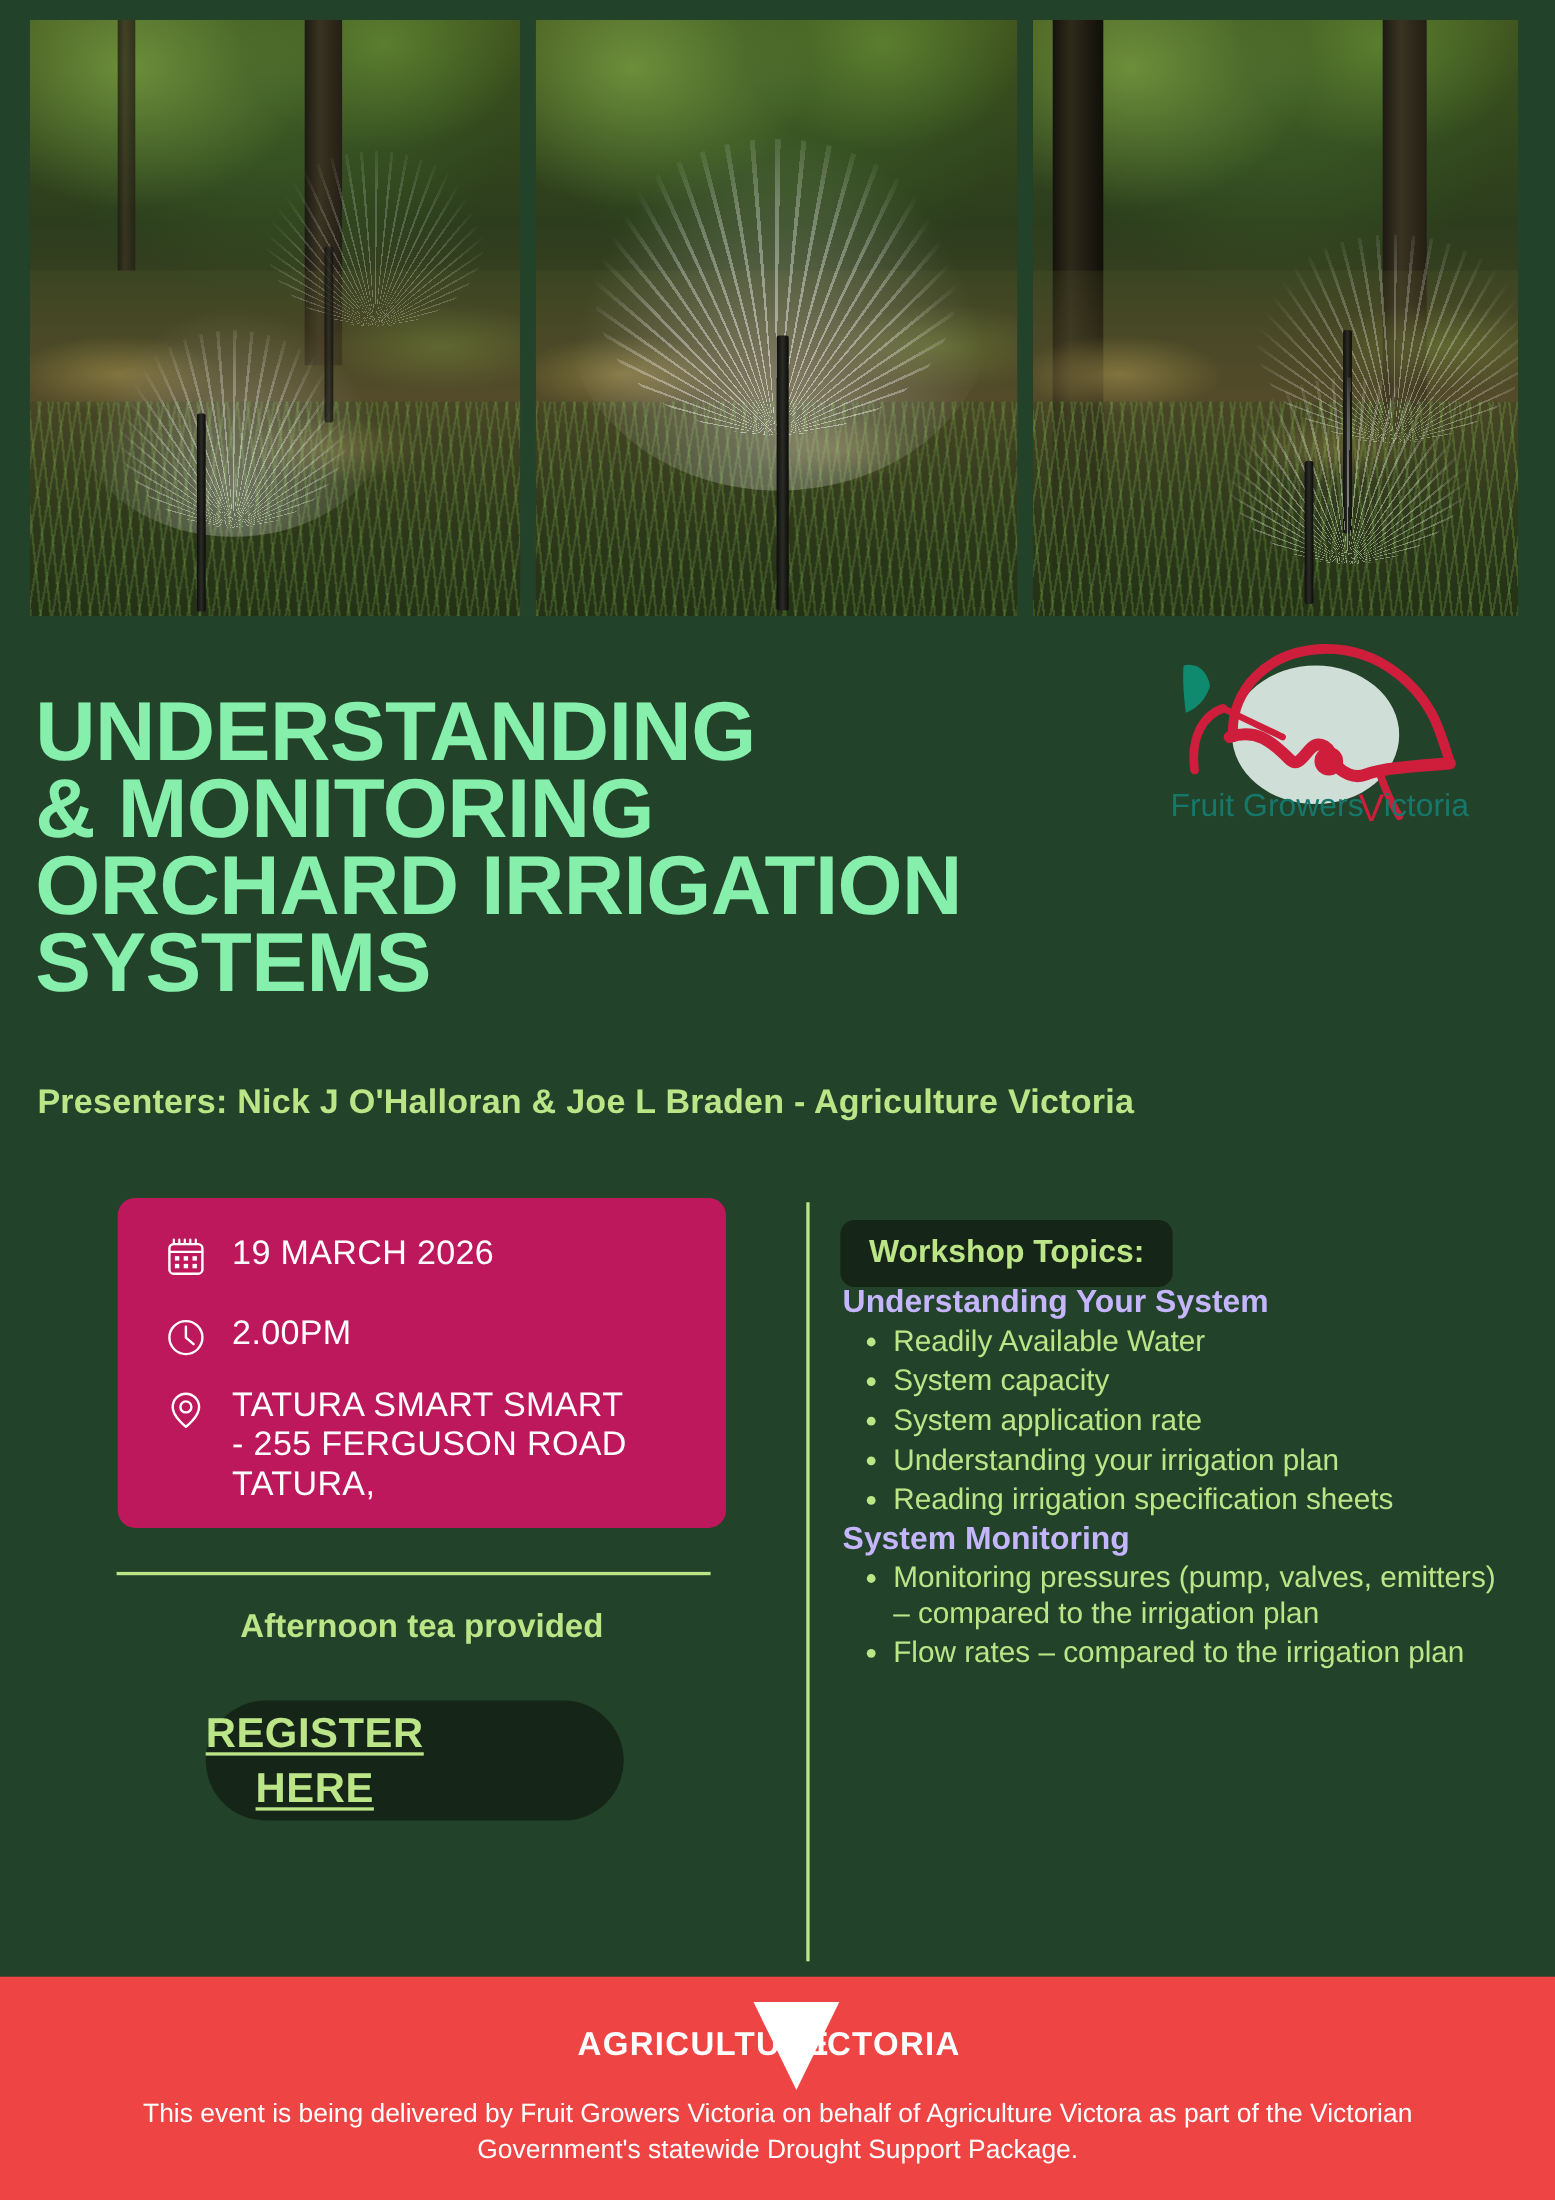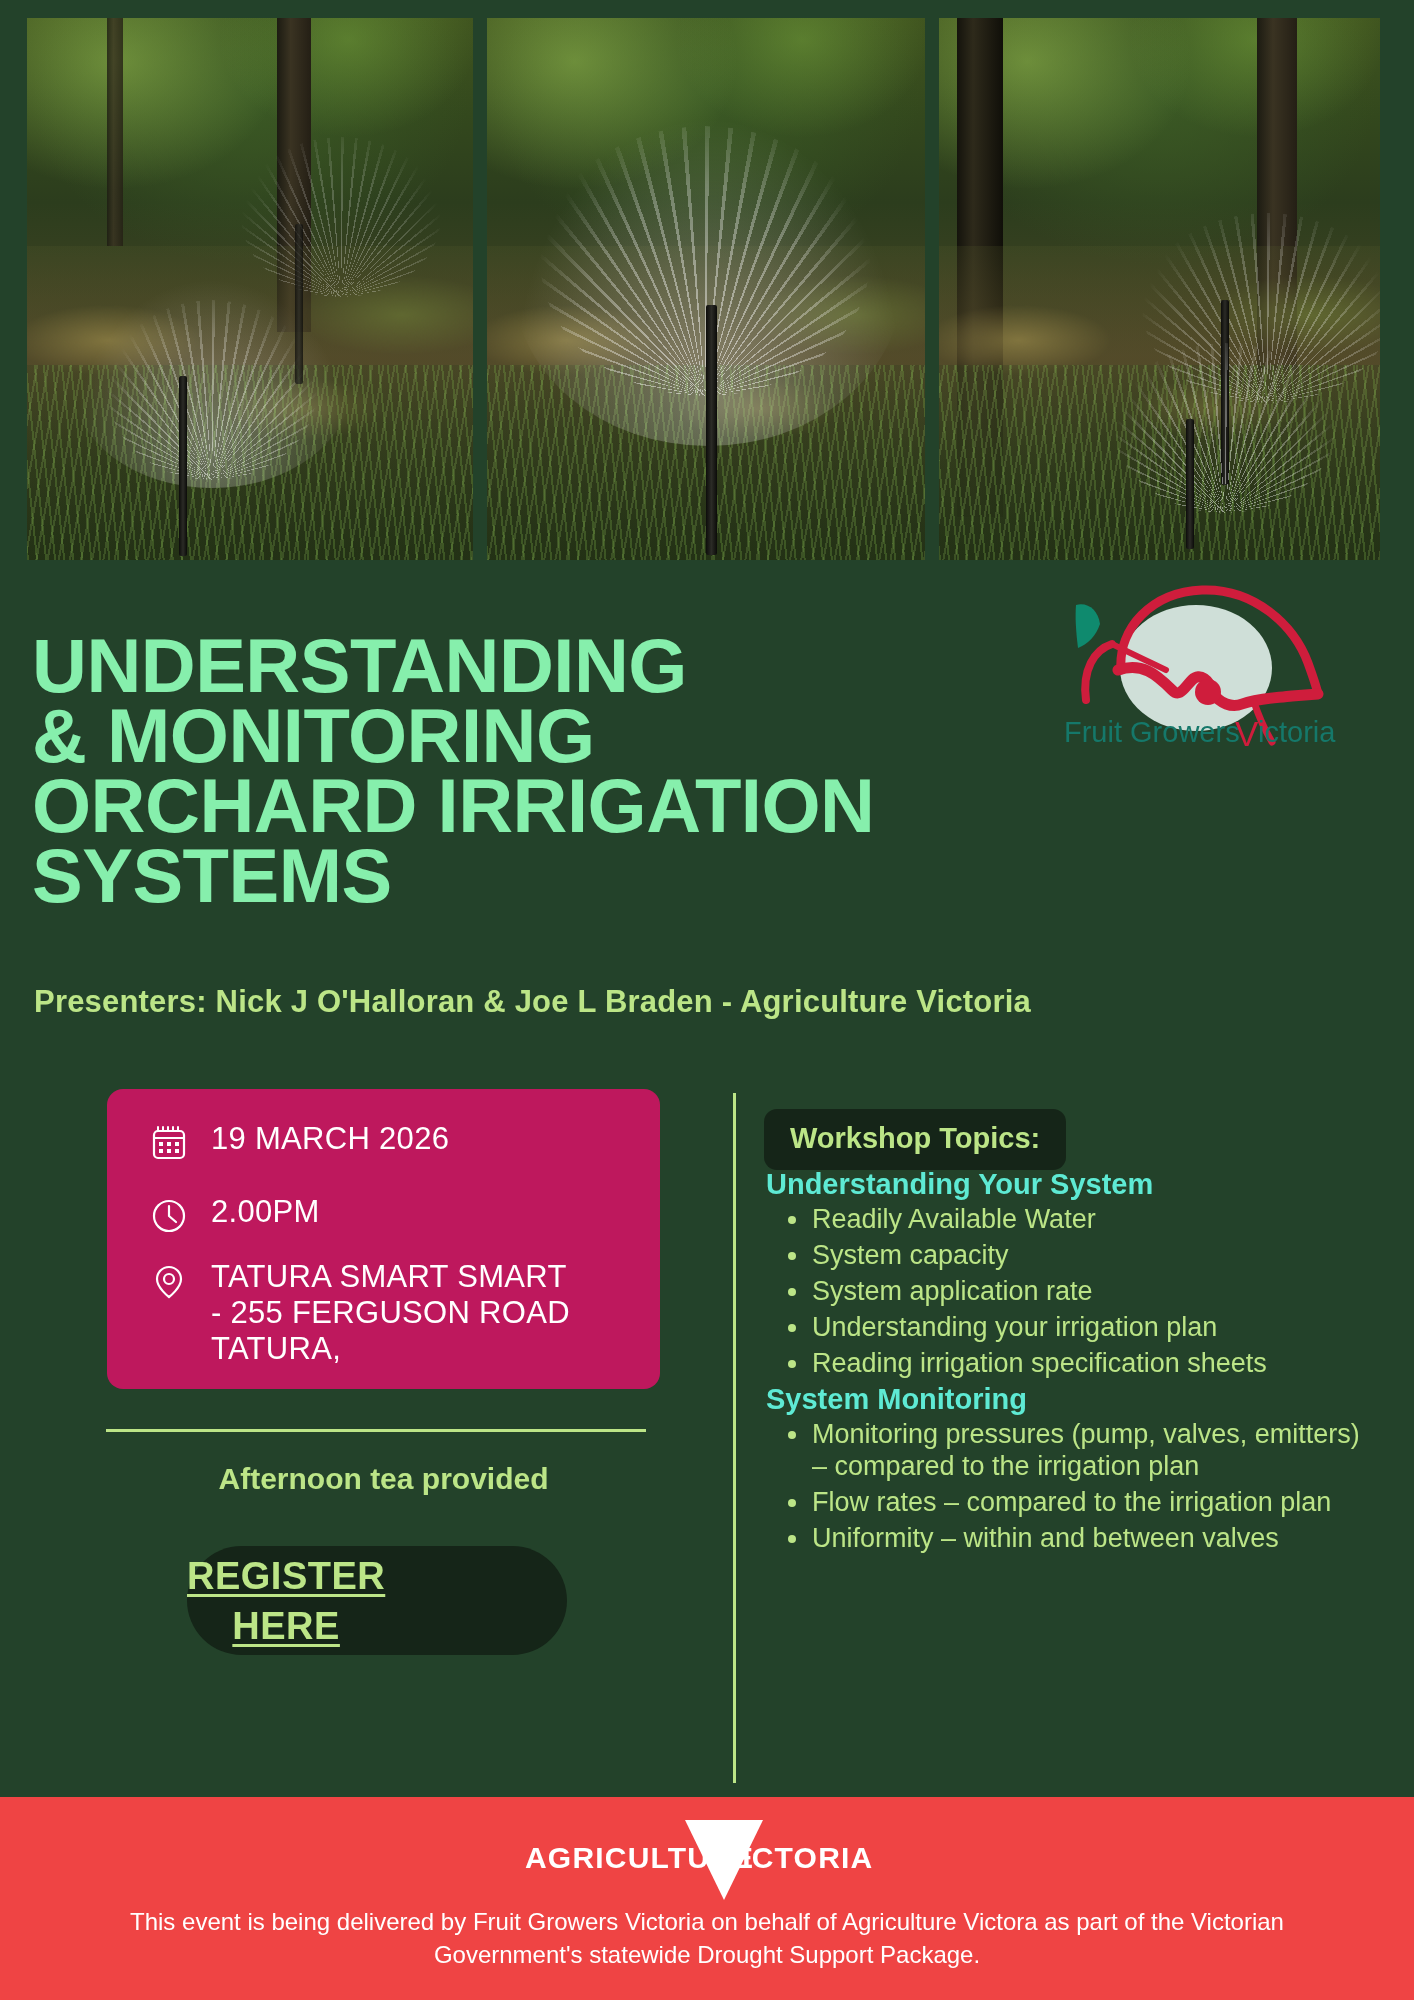--- a/index.html
+++ b/index.html
@@ -123,21 +123,21 @@
 
   
   .topics-badge{
     position:absolute;left:764px;top:1109px;
     background:#152518;border-radius:13px;
     padding:13px 26px 15px 26px;
   }
   .topics-badge .tb-label{color:#bce587;font-size:29px;font-weight:700;white-space:nowrap;}
 
   .topics-body{position:absolute;left:766px;top:1168px;width:610px;}
-  .topic-head{color:#5eead4;font-size:29px;font-weight:700;margin:0 0 2px 0;}
+  .topic-head{color:#c4b5fd;font-size:29px;font-weight:700;margin:0 0 2px 0;}
   .topic-list{margin:0 0 4px 0;padding:0 0 0 46px;list-style:none;}
   .topic-list li{
     position:relative;color:#bce587;font-size:27px;line-height:32px;
     margin:0 0 4px 0;
   }
   .topic-list li::before{
     content:"";position:absolute;left:-24px;top:13px;
     width:8px;height:8px;border-radius:50%;background:#bce587;
   }
 
@@ -292,21 +292,20 @@
       <li>System capacity</li>
       <li>System application rate</li>
       <li>Understanding your irrigation plan</li>
       <li>Reading irrigation specification sheets</li>
     </ul>
 
     <div class="topic-head">System Monitoring</div>
     <ul class="topic-list">
       <li>Monitoring pressures (pump, valves, emitters) – compared to the irrigation plan</li>
       <li>Flow rates – compared to the irrigation plan</li>
-      <li>Uniformity – within and between valves</li>
     </ul>
 
   </div>
 
   <div class="footer">
     <div class="av-logo">
       <svg viewBox="0 0 380 86" width="380" height="86">
         <polygon points="168,4 246,4 207,84" fill="#ffffff"></polygon>
         <text x="8" y="52" font-family="'Liberation Sans',sans-serif" font-size="30" font-weight="bold" letter-spacing="1.2" fill="#ffffff">AGRICULTURE</text>
         <text x="204" y="52" font-family="'Liberation Sans',sans-serif" font-size="30" font-weight="bold" letter-spacing="1.2" fill="#ffffff">VICTORIA</text>

